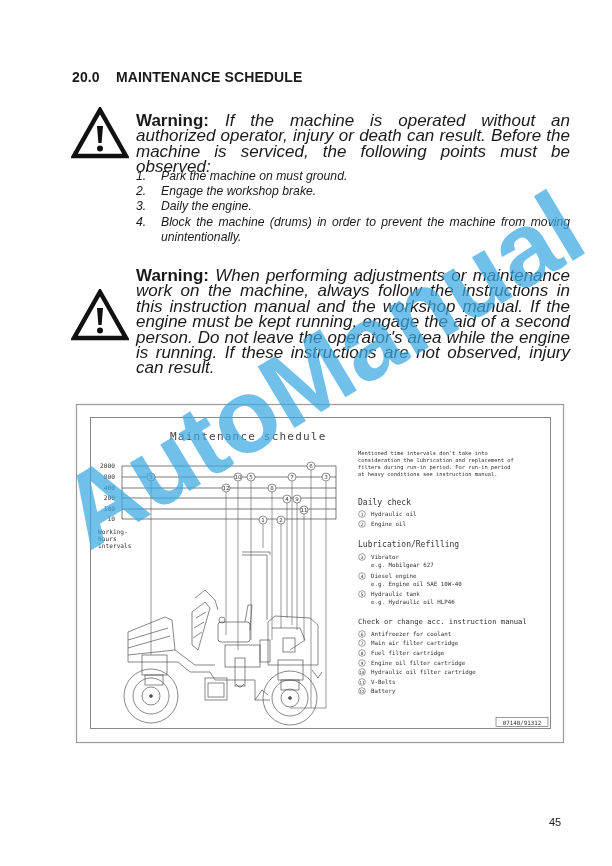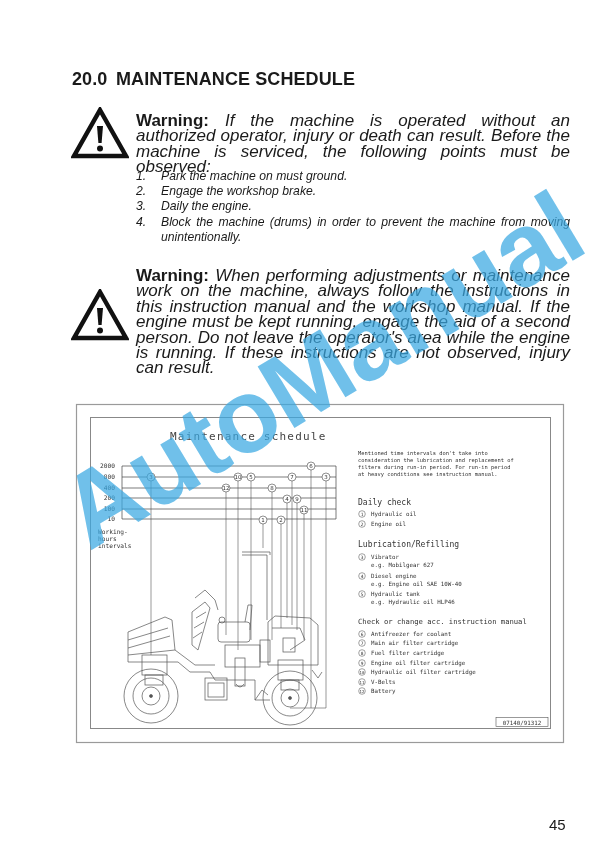--- a/index.html
+++ b/index.html
@@ -3,40 +3,40 @@
 <meta charset="utf-8">
 <style>
   html, body { margin: 0; padding: 0; }
   body {
     width: 612px; height: 866px; position: relative; overflow: hidden;
     background: #ffffff; color: #1a1a1a;
     font-family: "Liberation Sans", sans-serif;
   }
   .heading {
     position: absolute; left: 72px; top: 69px;
-    font-weight: bold; font-size: 18px; letter-spacing: 0.1px;
+    font-weight: bold; font-size: 14px; letter-spacing: 0.1px;
   }
   .heading .num { display: inline-block; width: 44px; }
   .warn-icon { position: absolute; }
   .para {
     position: absolute; left: 136px; width: 434px;
     font-size: 17px; line-height: 15.4px; font-style: italic;
     text-align: justify;
   }
   .para b { font-style: normal; font-weight: bold; }
   .list {
     position: absolute; left: 136px; top: 169px; width: 434px;
     font-size: 12.2px; line-height: 15.2px; font-style: italic;
     margin: 0; padding: 0; list-style: none;
   }
   .list li { display: flex; }
   .list .n { width: 25px; flex: none; }
   .list .t { flex: 1; text-align: justify; }
   .page-num {
-    position: absolute; left: 549px; top: 816px; font-size: 15px;
+    position: absolute; left: 549px; top: 816px; font-size: 11px;
   }
   .figure { position: absolute; left: 0; top: 0; width: 612px; height: 866px; pointer-events: none; }
   .figure * { pointer-events: auto; }
   .watermark {
     position: absolute; left: 40px; top: 470px;
     font-family: "Liberation Sans", sans-serif; font-size: 104px; font-weight: bold;
     color: #3aa9e3; opacity: 0.72;
     transform: rotate(-31deg); transform-origin: 0 0;
     white-space: nowrap; letter-spacing: -1px;
   }

